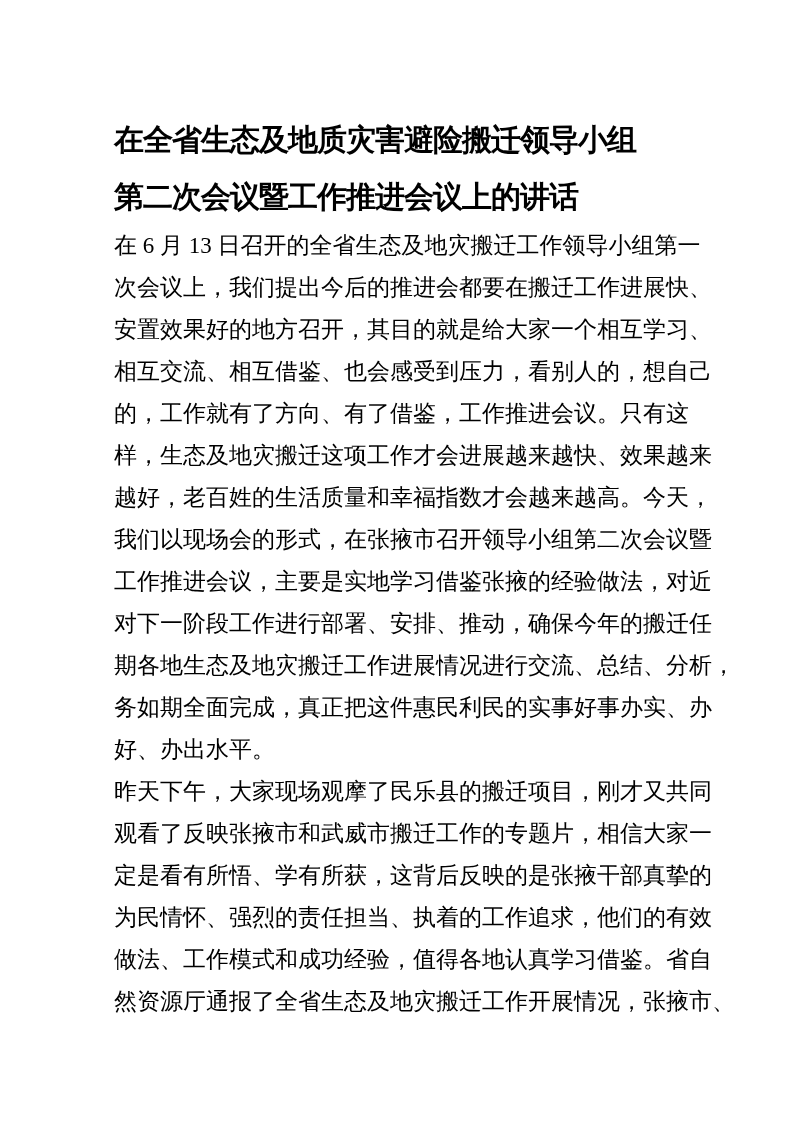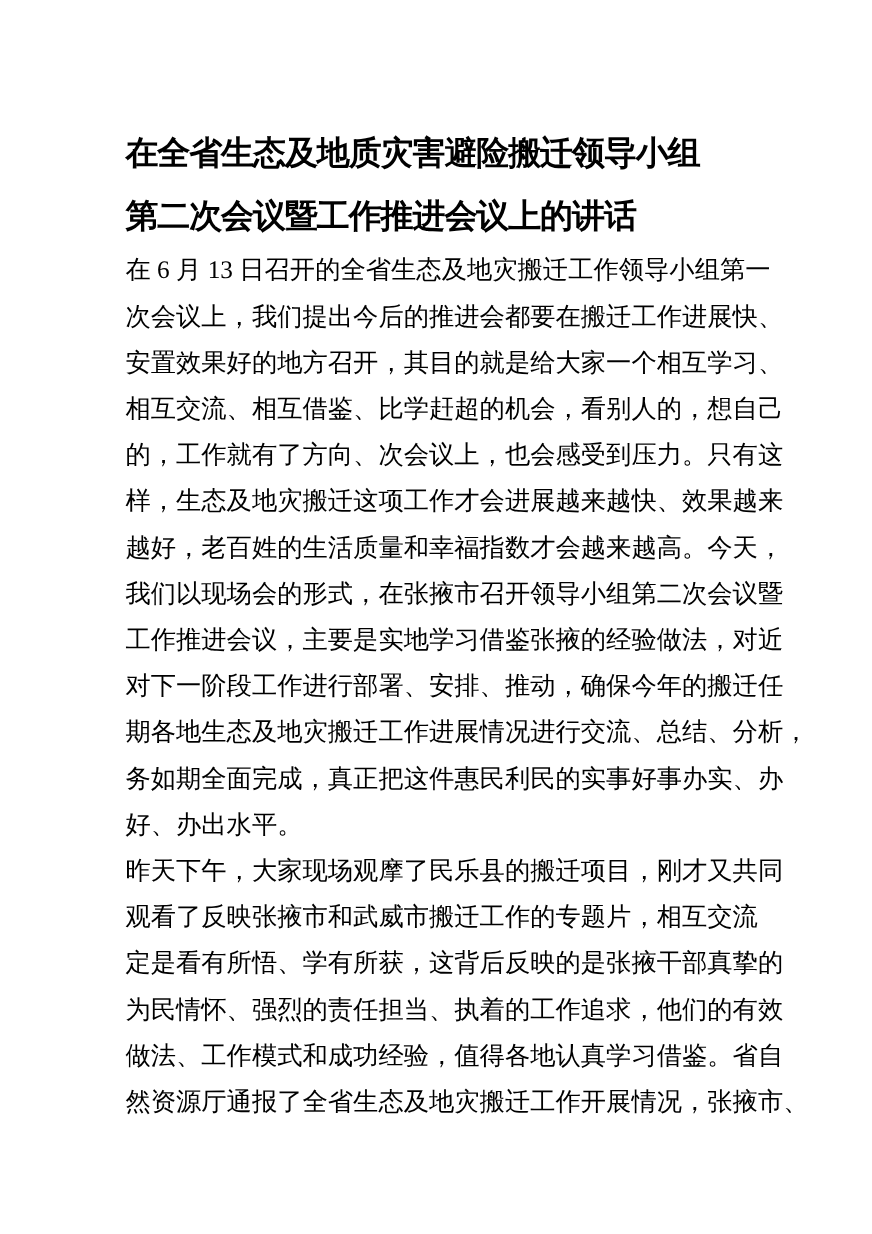--- a/index.html
+++ b/index.html
@@ -51,35 +51,35 @@
       <div class="title-line">在全省生态及地质灾害避险搬迁领导小组</div>
       <div class="title-line">第二次会议暨工作推进会议上的讲话</div>
     </div>
 
     <div class="doc-body">
 
       <div class="paragraph">
         <div class="body-line">在 6 月 13 日召开的全省生态及地灾搬迁工作领导小组第一</div>
         <div class="body-line">次会议上，我们提出今后的推进会都要在搬迁工作进展快、</div>
         <div class="body-line">安置效果好的地方召开，其目的就是给大家一个相互学习、</div>
-        <div class="body-line">相互交流、相互借鉴、比学赶超的机会，看别人的，想自己</div>
-        <div class="body-line">的，工作就有了方向、次会议上，也会感受到压力。只有这</div>
+        <div class="body-line">相互交流、相互借鉴、也会感受到压力，看别人的，想自己</div>
+        <div class="body-line">的，工作就有了方向、有了借鉴，工作推进会议。只有这</div>
         <div class="body-line">样，生态及地灾搬迁这项工作才会进展越来越快、效果越来</div>
         <div class="body-line">越好，老百姓的生活质量和幸福指数才会越来越高。今天，</div>
         <div class="body-line">我们以现场会的形式，在张掖市召开领导小组第二次会议暨</div>
         <div class="body-line">工作推进会议，主要是实地学习借鉴张掖的经验做法，对近</div>
         <div class="body-line">对下一阶段工作进行部署、安排、推动，确保今年的搬迁任</div>
         <div class="body-line">期各地生态及地灾搬迁工作进展情况进行交流、总结、分析，</div>
         <div class="body-line">务如期全面完成，真正把这件惠民利民的实事好事办实、办</div>
         <div class="body-line short">好、办出水平。</div>
       </div>
 
       <div class="paragraph">
         <div class="body-line">昨天下午，大家现场观摩了民乐县的搬迁项目，刚才又共同</div>
-        <div class="body-line">观看了反映张掖市和武威市搬迁工作的专题片，相互交流</div>
+        <div class="body-line">观看了反映张掖市和武威市搬迁工作的专题片，相信大家一</div>
         <div class="body-line">定是看有所悟、学有所获，这背后反映的是张掖干部真挚的</div>
         <div class="body-line">为民情怀、强烈的责任担当、执着的工作追求，他们的有效</div>
         <div class="body-line">做法、工作模式和成功经验，值得各地认真学习借鉴。省自</div>
         <div class="body-line">然资源厅通报了全省生态及地灾搬迁工作开展情况，张掖市、</div>
       </div>
 
     </div>
   </div>
 </div>
 

